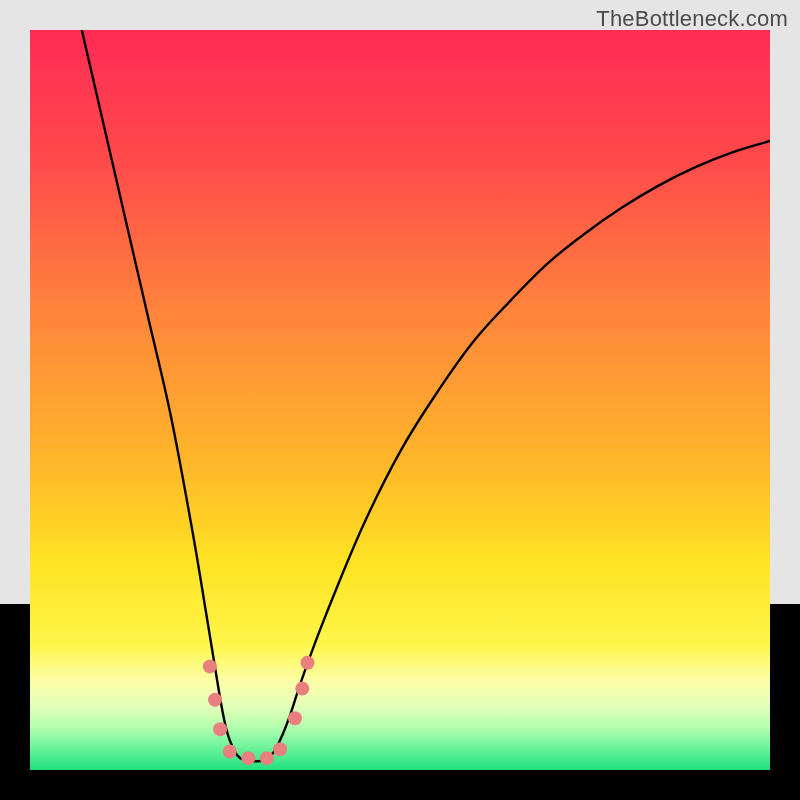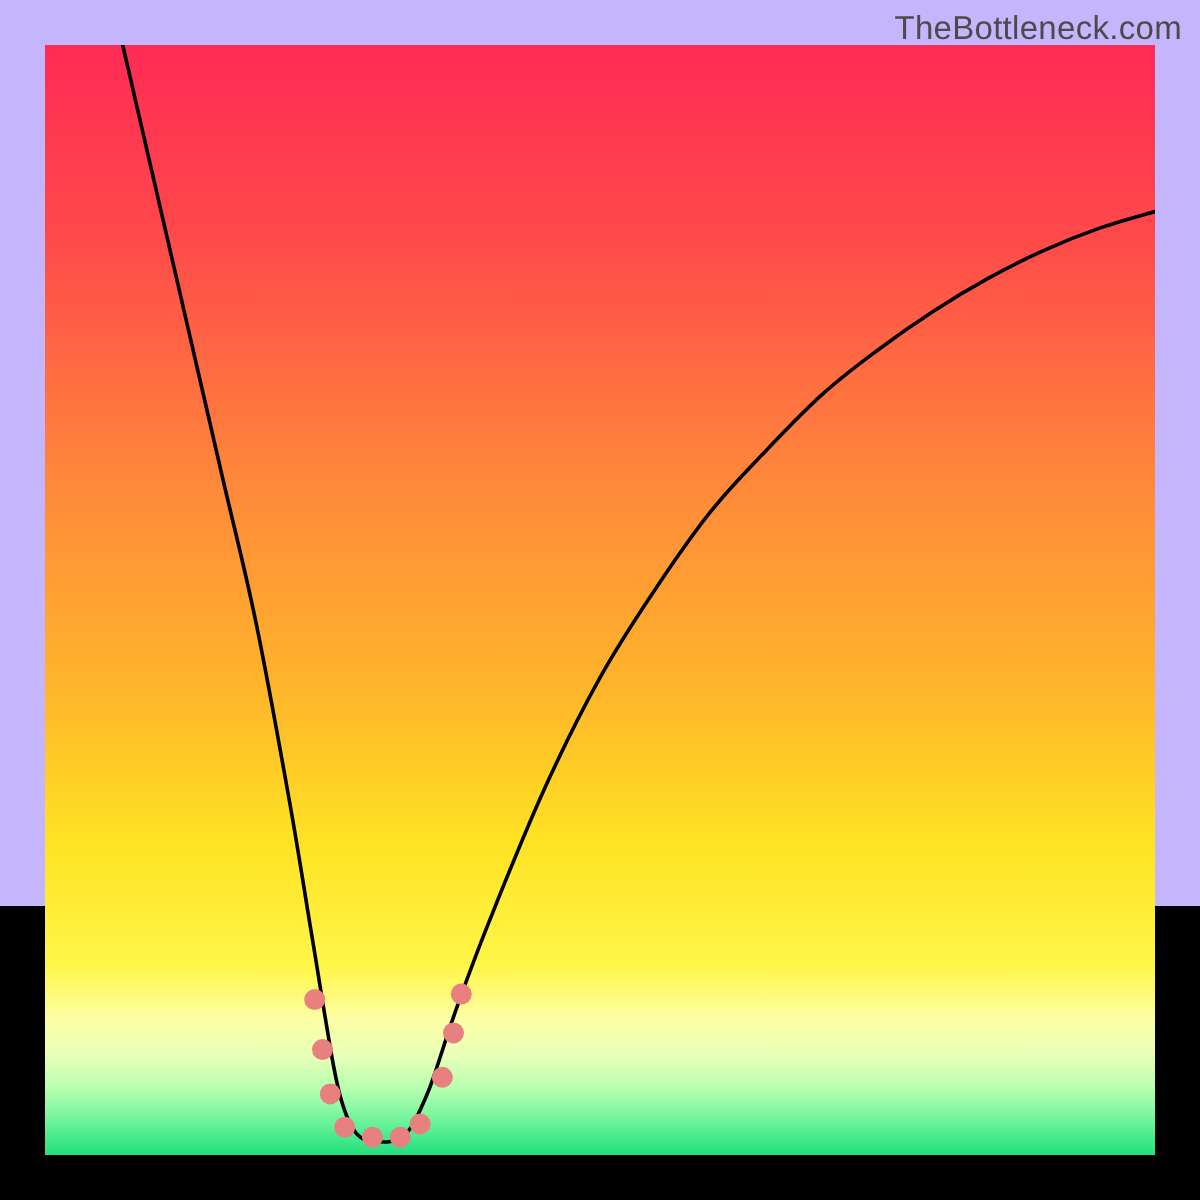--- a/index.html
+++ b/index.html
@@ -8,21 +8,21 @@
     width: 800px;
     height: 800px;
     overflow: hidden;
     background: #000;
     font-family: Arial, Helvetica, sans-serif;
   }
   .frame {
     position: absolute;
     left: 0; top: 0;
     width: 800px; height: 604px;
-    background: #c4b5fd;
+    background: #e5e5e5;
   }
   .plot-area {
     position: absolute;
     left: 30px;
     top: 30px;
     width: 740px;
     height: 740px;
   }
   .gradient-bg {
     position: absolute;

